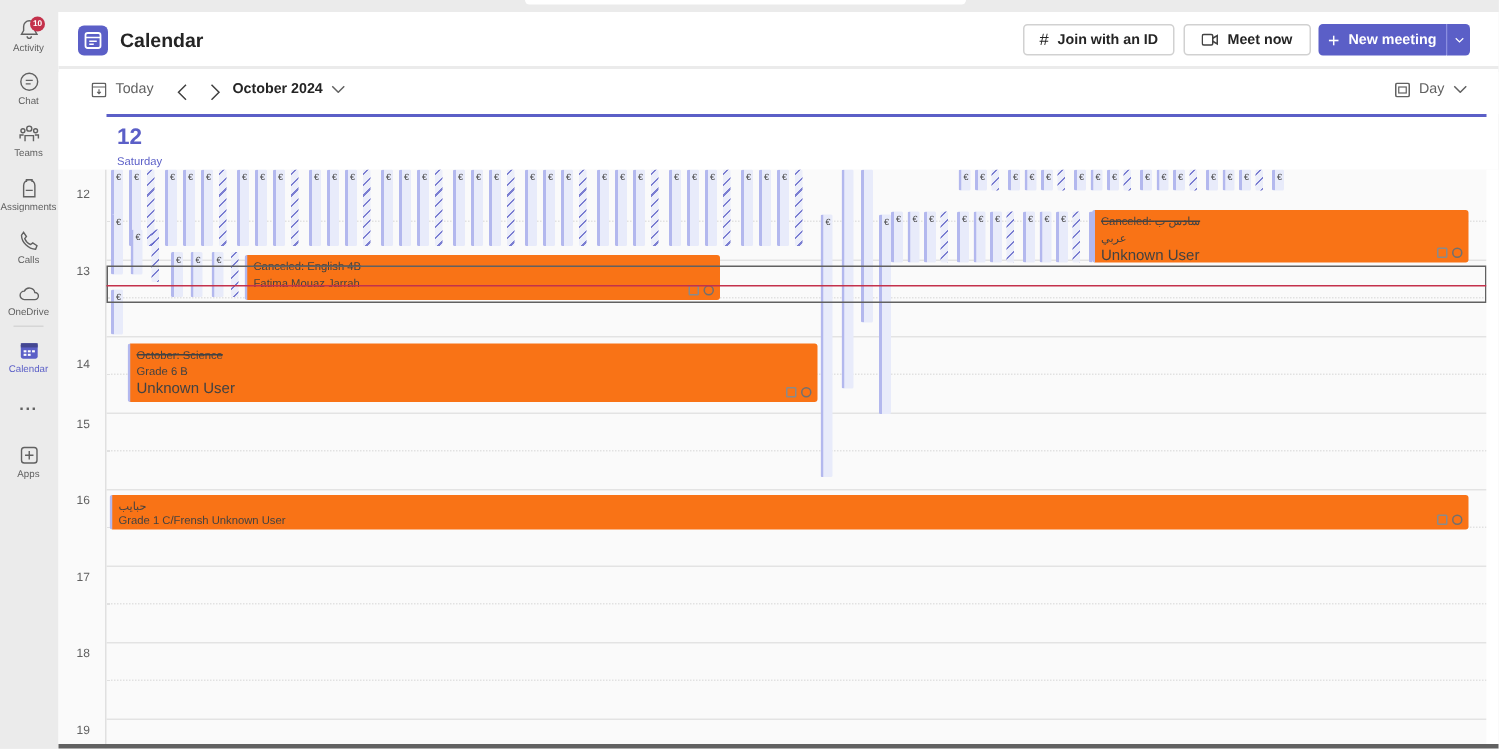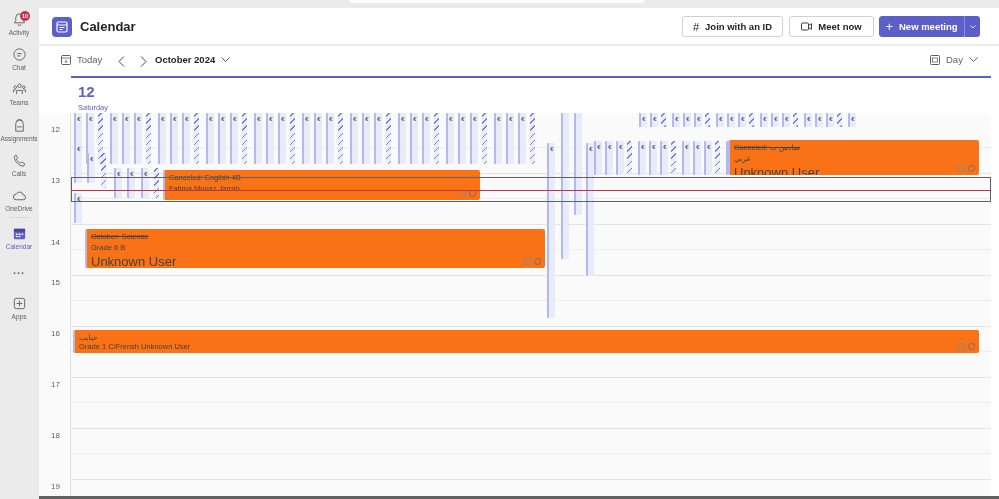--- a/index.html
+++ b/index.html
@@ -29,21 +29,21 @@
   .dayname { position: absolute; left: 7px; top: 25px; font-size: 7.5px; color: #5b5fc7; }
   .grid { position: absolute; left: 0; top: 105px; width: 960px; height: 386px; background: #fafafa; overflow: hidden; }
   .hourlabel { position: absolute; left: 12px; font-size: 8px; color: #616161; }
   .hourline { position: absolute; left: 32px; width: 920px; height: 1px; background: #e3e3e3; }
   .halfline { position: absolute; left: 32px; width: 920px; height: 0; border-top: 1px dotted #e1e1e1; }
   .gutter { position: absolute; left: 31px; top: 0; width: 1px; height: 386px; background: #e0e0e0; }
   .rightedge { position: absolute; left: 952px; top: 0; width: 8px; height: 386px; background: #fff; }
   .evt { position: absolute; background: #f97316; border-left: 2px solid #b3b8ee; border-radius: 2px; overflow: hidden; cursor: pointer; }
   .evt .t1 { position: absolute; left: 4px; top: 3px; font-size: 7.5px; color: #424242; text-decoration: line-through; white-space: nowrap; }
   .evt .t2 { position: absolute; left: 4px; top: 14px; font-size: 7.5px; color: #424242; white-space: nowrap; }
-  .evt .t3 { position: absolute; left: 4px; top: 25px; font-size: 13px; color: #424242; white-space: nowrap; }
+  .evt .t3 { position: absolute; left: 4px; top: 25px; font-size: 10px; color: #424242; white-space: nowrap; }
   .evt .icons { position: absolute; right: 4px; bottom: 3px; display: flex; gap: 3px; }
   .evt .icons span { display: inline-block; width: 7px; height: 7px; border: 1px solid #8a8a8a; border-radius: 1px; }
   .evt .icons .rep { border-radius: 50%; border-color: #707070; }
   .mini { position: absolute; background: #e8ebfa; border-left: 2px solid #b3b8ee; border-radius: 1px; font-size: 6px; color: #424242; text-align: center; line-height: 8px; padding-top: 2px; overflow: hidden; cursor: pointer; }
   .mini.stk { background: repeating-linear-gradient(135deg, #e8ebfa 0 2px, #5b5fc7 2px 3px, #e8ebfa 3px 5px); border-left: 0; width: 5px !important; opacity: 0.8; }
   .selbox { position: absolute; border: 1px solid #616161; background: transparent; }
   .nowline { position: absolute; left: 32px; width: 920px; height: 1px; background: #c4314b; }
   .bottombar { position: absolute; left: 39px; top: 496px; width: 960px; height: 3px; background: #616161; }
 </style>
 </head>

